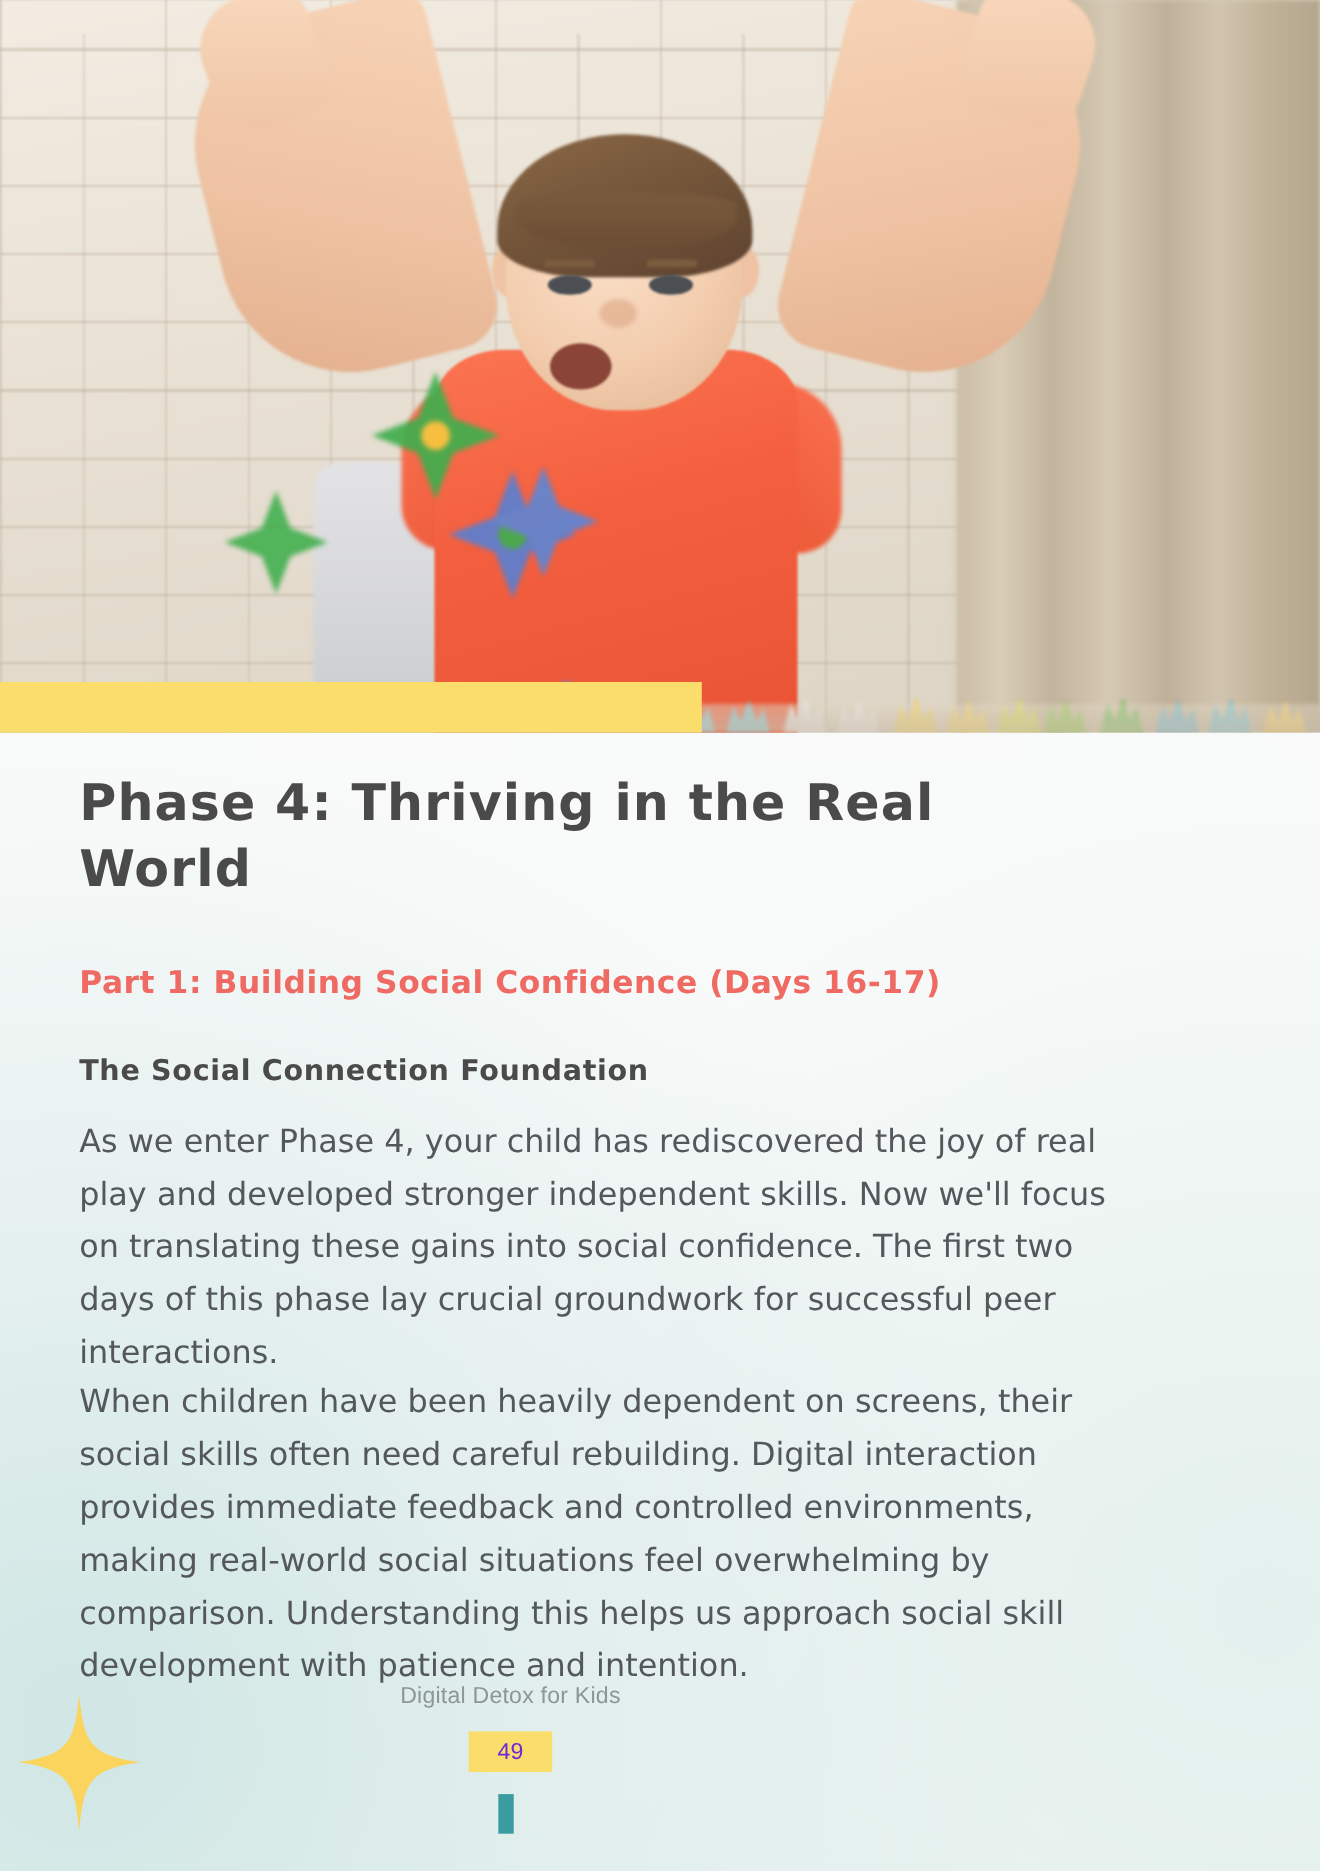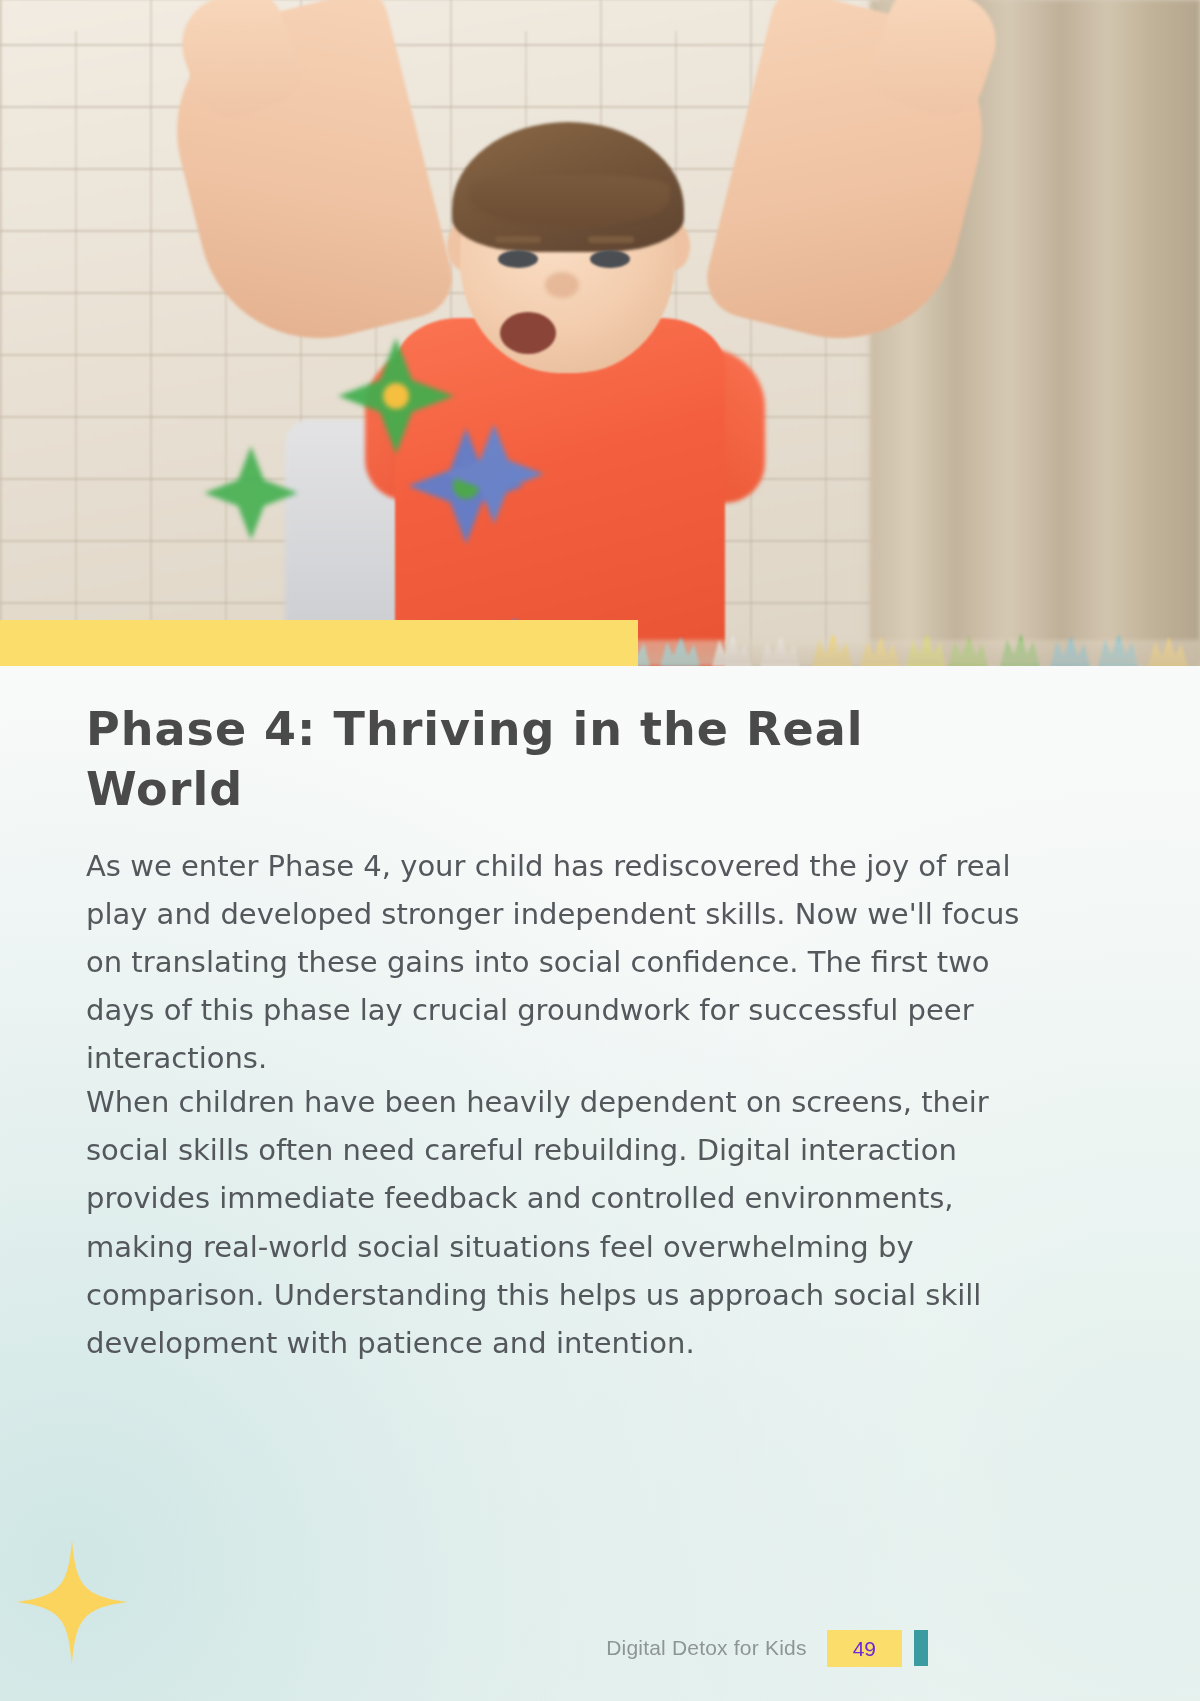--- a/index.html
+++ b/index.html
@@ -185,21 +185,21 @@
   .accent-bar{
     position:absolute;
     left:0; top:620px;
     width:638px; height:46px;
     background:#fbdd6b;
   }
 
   
   .content{
     position:absolute;
-    left:86px; top:700px;
+    left:72px; top:700px;
     width: 966px;
   }
   .page-title{
     margin:0;
     font-size:46px;
     font-weight:700;
     line-height:1.30;
     letter-spacing:1.0px;
     color:#4a4a4a;
     max-width: 880px;
@@ -245,20 +245,21 @@
   .footer{
     position:absolute;
     left:0; bottom:34px;
     width:976px;
     display:flex;
     align-items:center;
     justify-content:flex-end;
     gap:20px;
     padding-right:48px;
     box-sizing:border-box;
+    flex-direction:column;
   }
   .footer-title{
     font-size:21px;
     color:#8e9597;
     letter-spacing:0.2px;
     font-family:"Liberation Sans", sans-serif;
   }
   .page-badge{
     background:#fbdd6b;
     color:#6d28d9;
@@ -354,21 +355,23 @@
 
       <div class="tabletop"></div>
     </div>
   </div>
 
   <div class="accent-bar"></div>
 
   <div class="content">
     <h1 class="page-title">Phase 4: Thriving in the Real World</h1>
 
-
+    <h2 class="section-title">Part 1: Building Social Confidence (Days 16-17)</h2>
+
+    <h3 class="sub-title">The Social Connection Foundation</h3>
     <p class="body-text">As we enter Phase 4, your child has rediscovered the joy of real play and developed stronger independent skills. Now we'll focus on translating these gains into social confidence. The first two days of this phase lay crucial groundwork for successful peer interactions.</p>
 
     <p class="body-text overlap">When children have been heavily dependent on screens, their social skills often need careful rebuilding. Digital interaction provides immediate feedback and controlled environments, making real-world social situations feel overwhelming by comparison. Understanding this helps us approach social skill development with patience and intention.</p>
   </div>
 
   <div class="sparkle">
     <svg width="112" height="125" viewBox="0 0 112 125">
       <path d="M56 0 C60 44 66 56 112 62 C66 68 60 80 56 125 C52 80 46 68 0 62 C46 56 52 44 56 0 Z" fill="#fbd45e"></path>
     </svg>
   </div>

